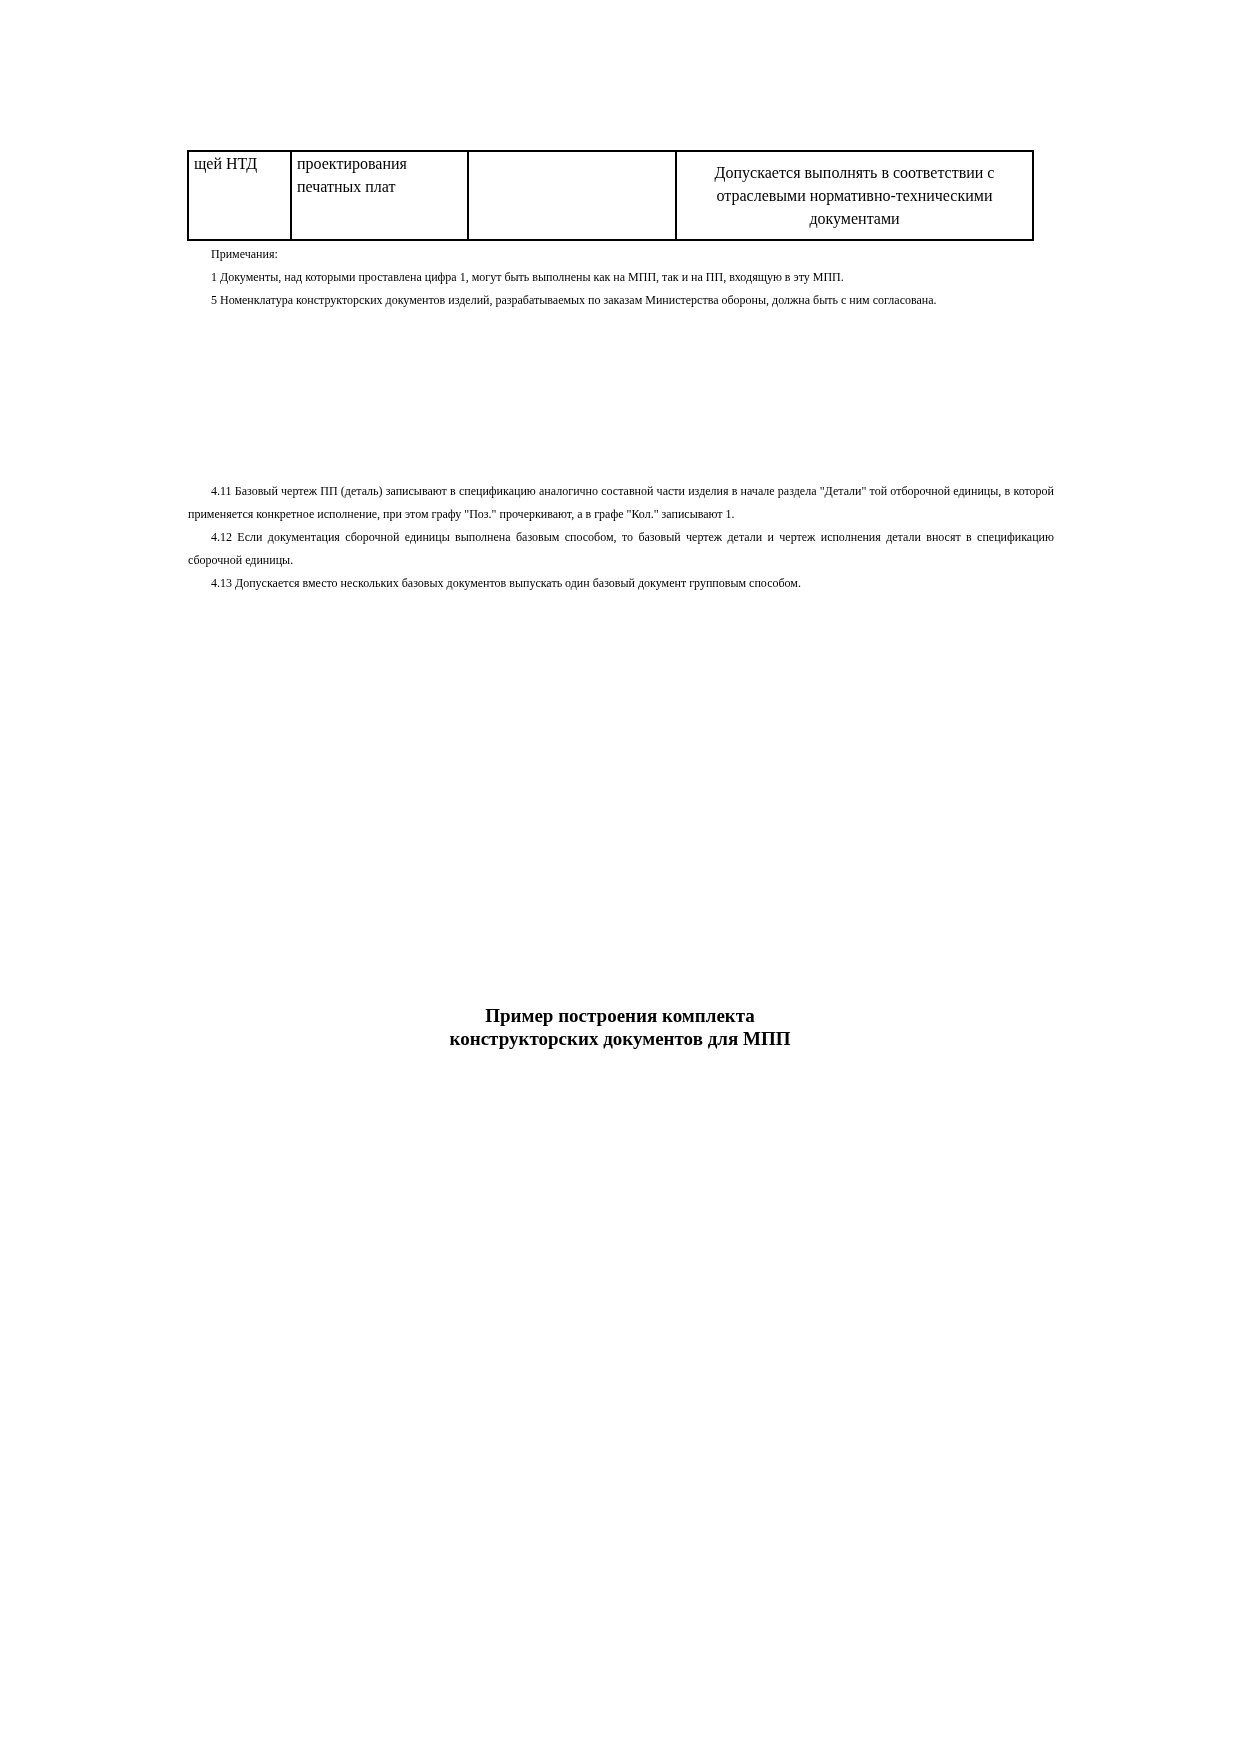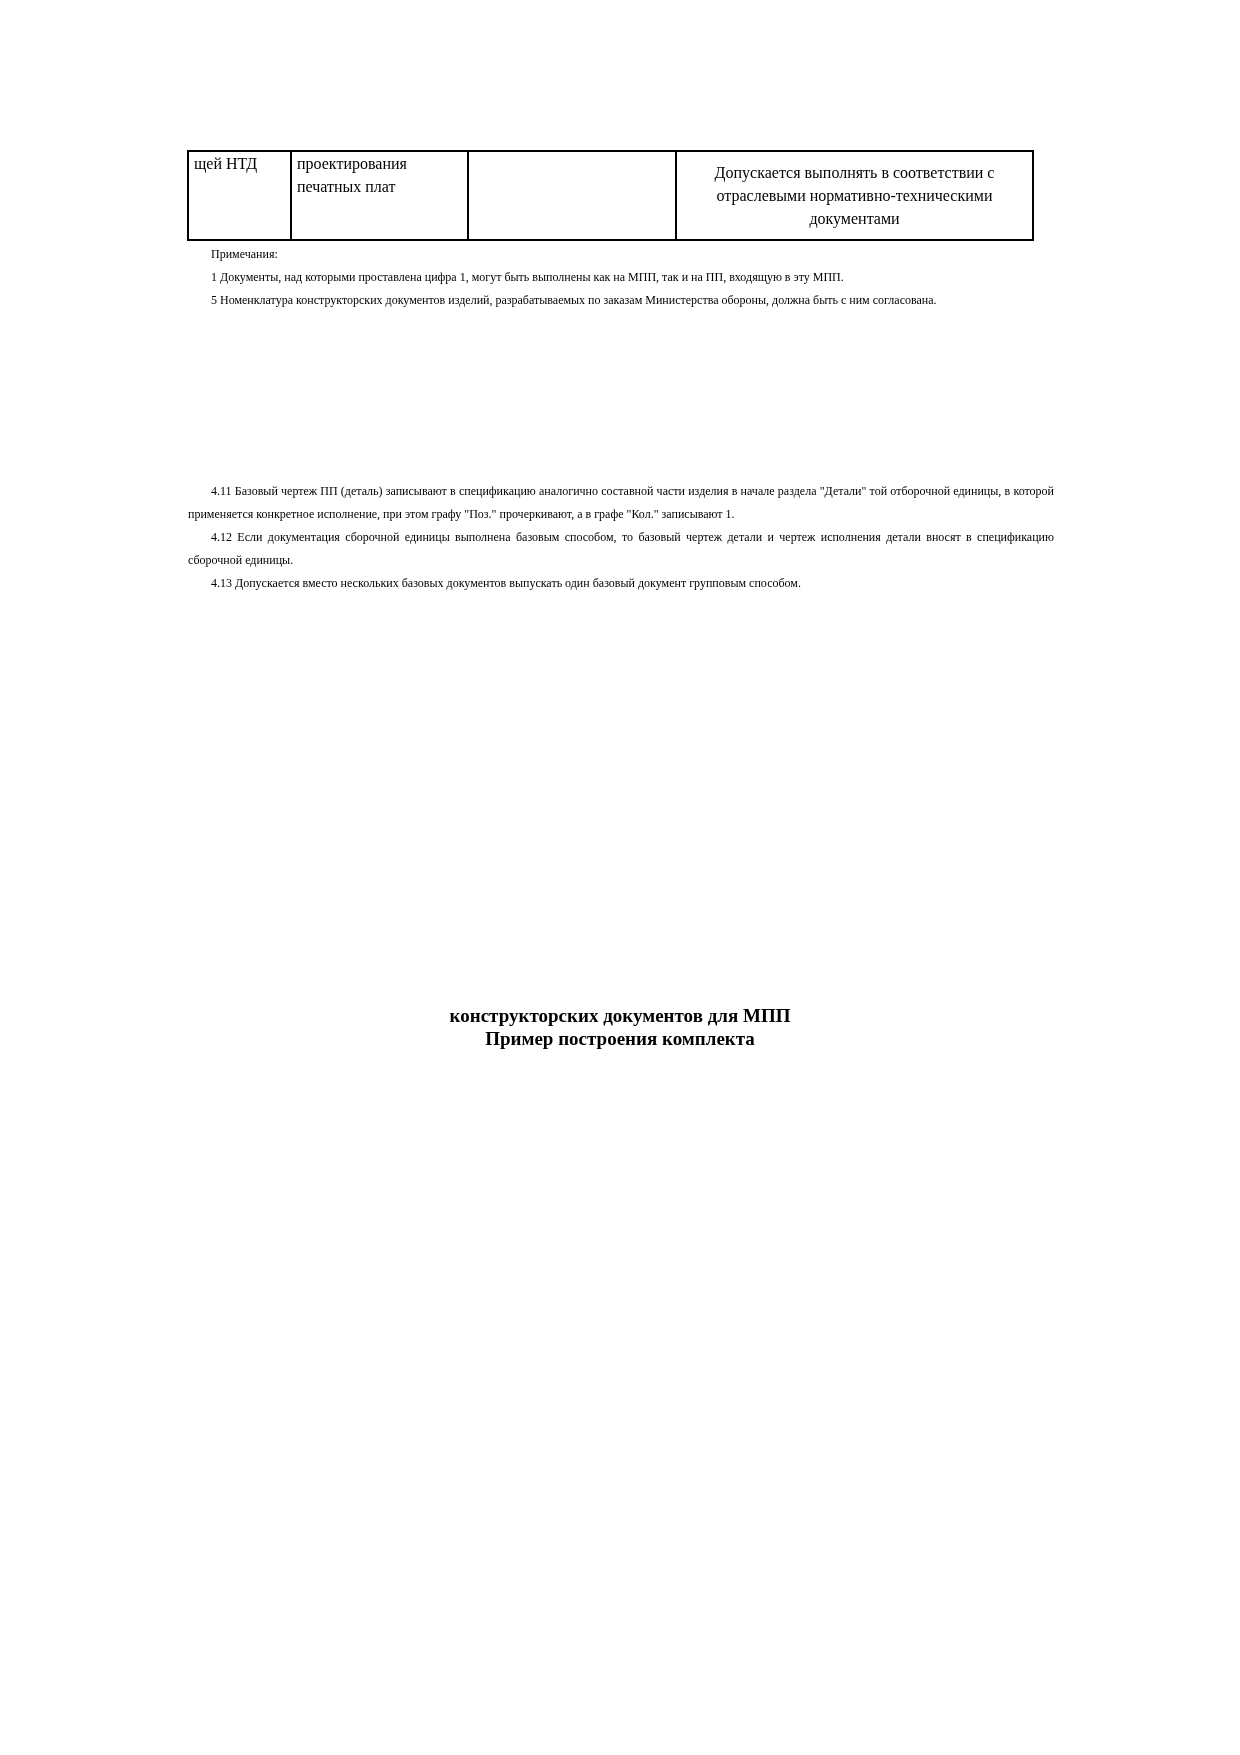--- a/index.html
+++ b/index.html
@@ -46,17 +46,17 @@
     <p class="last">5 Номенклатура конструкторских документов изделий, разрабатываемых по заказам Министерства обороны, должна быть с ним согласована.</p>
   </div>
 
   <div class="text items">
     <p class="last">4.11 Базовый чертеж ПП (деталь) записывают в спецификацию аналогично составной части изделия в начале раздела "Детали" той отборочной единицы, в которой применяется конкретное исполнение, при этом графу "Поз." прочеркивают, а в графе "Кол." записывают 1.</p>
     <p class="last">4.12 Если документация сборочной единицы выполнена базовым способом, то базовый чертеж детали и чертеж исполнения детали вносят в спецификацию сборочной единицы.</p>
     <p class="last">4.13 Допускается вместо нескольких базовых документов выпускать один базовый документ групповым способом.</p>
   </div>
 
   <div class="caption">
+    <div>Пример построения комплекта</div>
     <div>конструкторских документов для МПП</div>
-    <div>Пример построения комплекта</div>
   </div>
 
 </div>
 
 </body></html>

